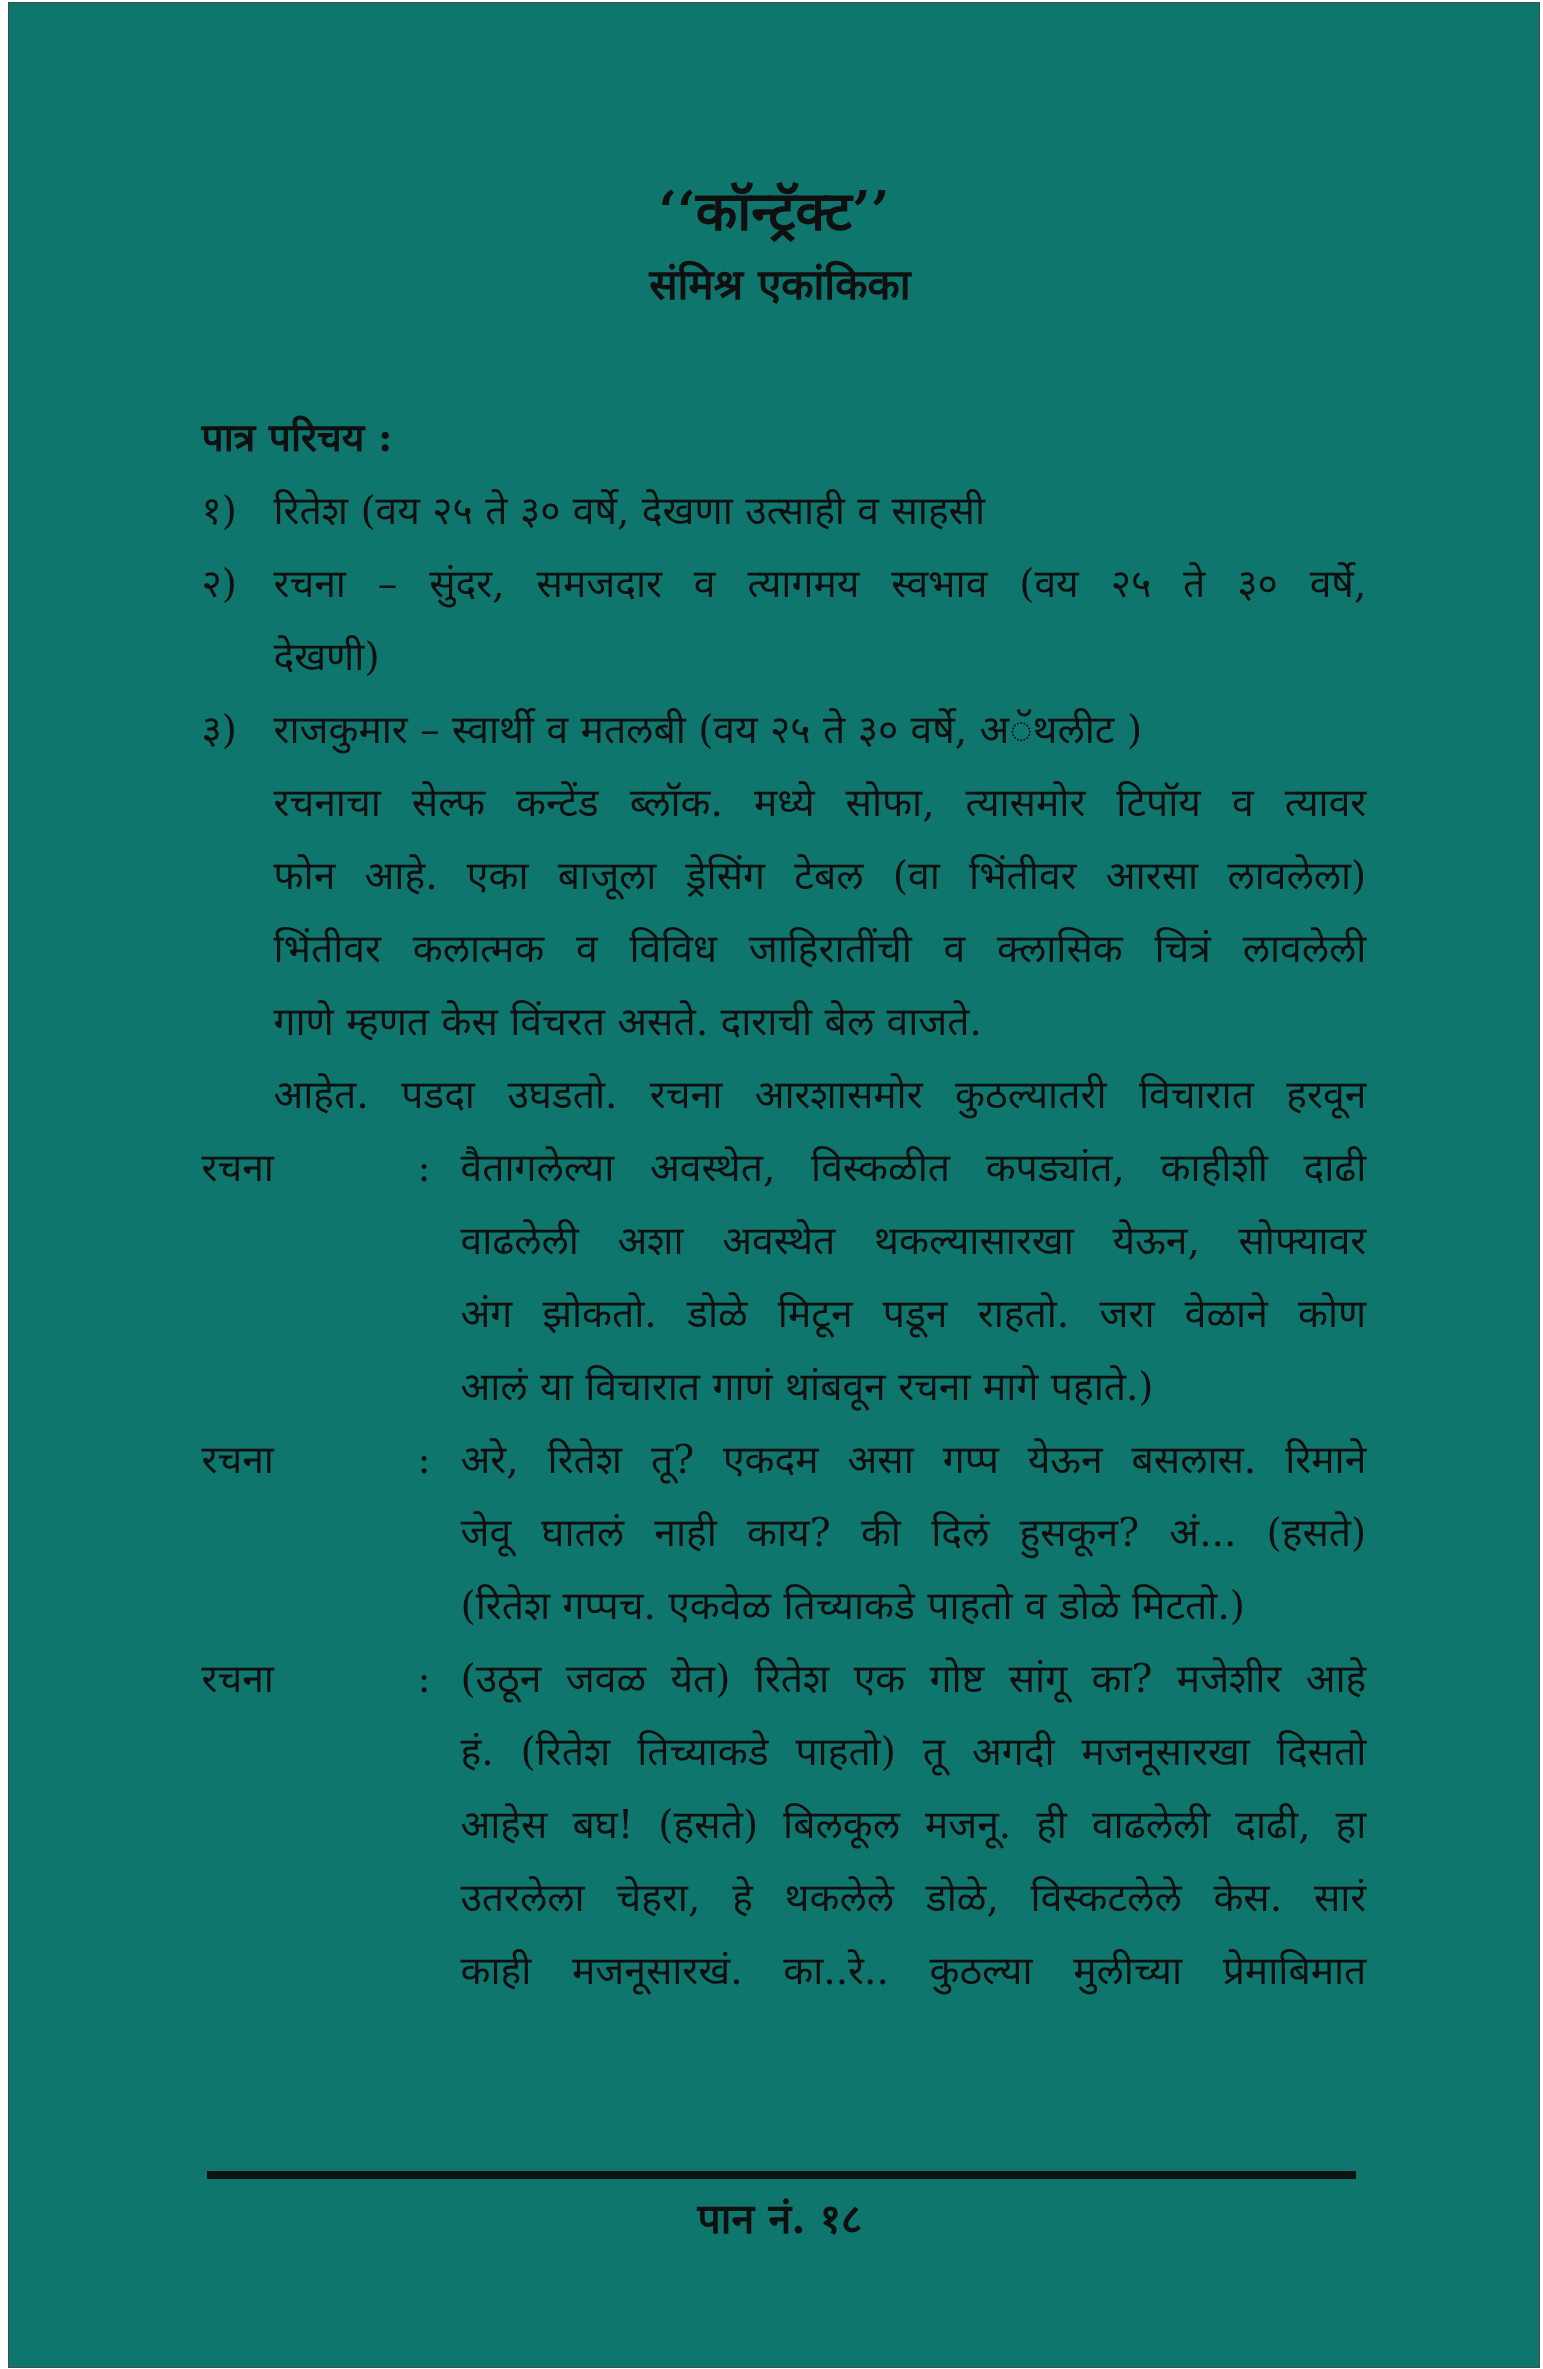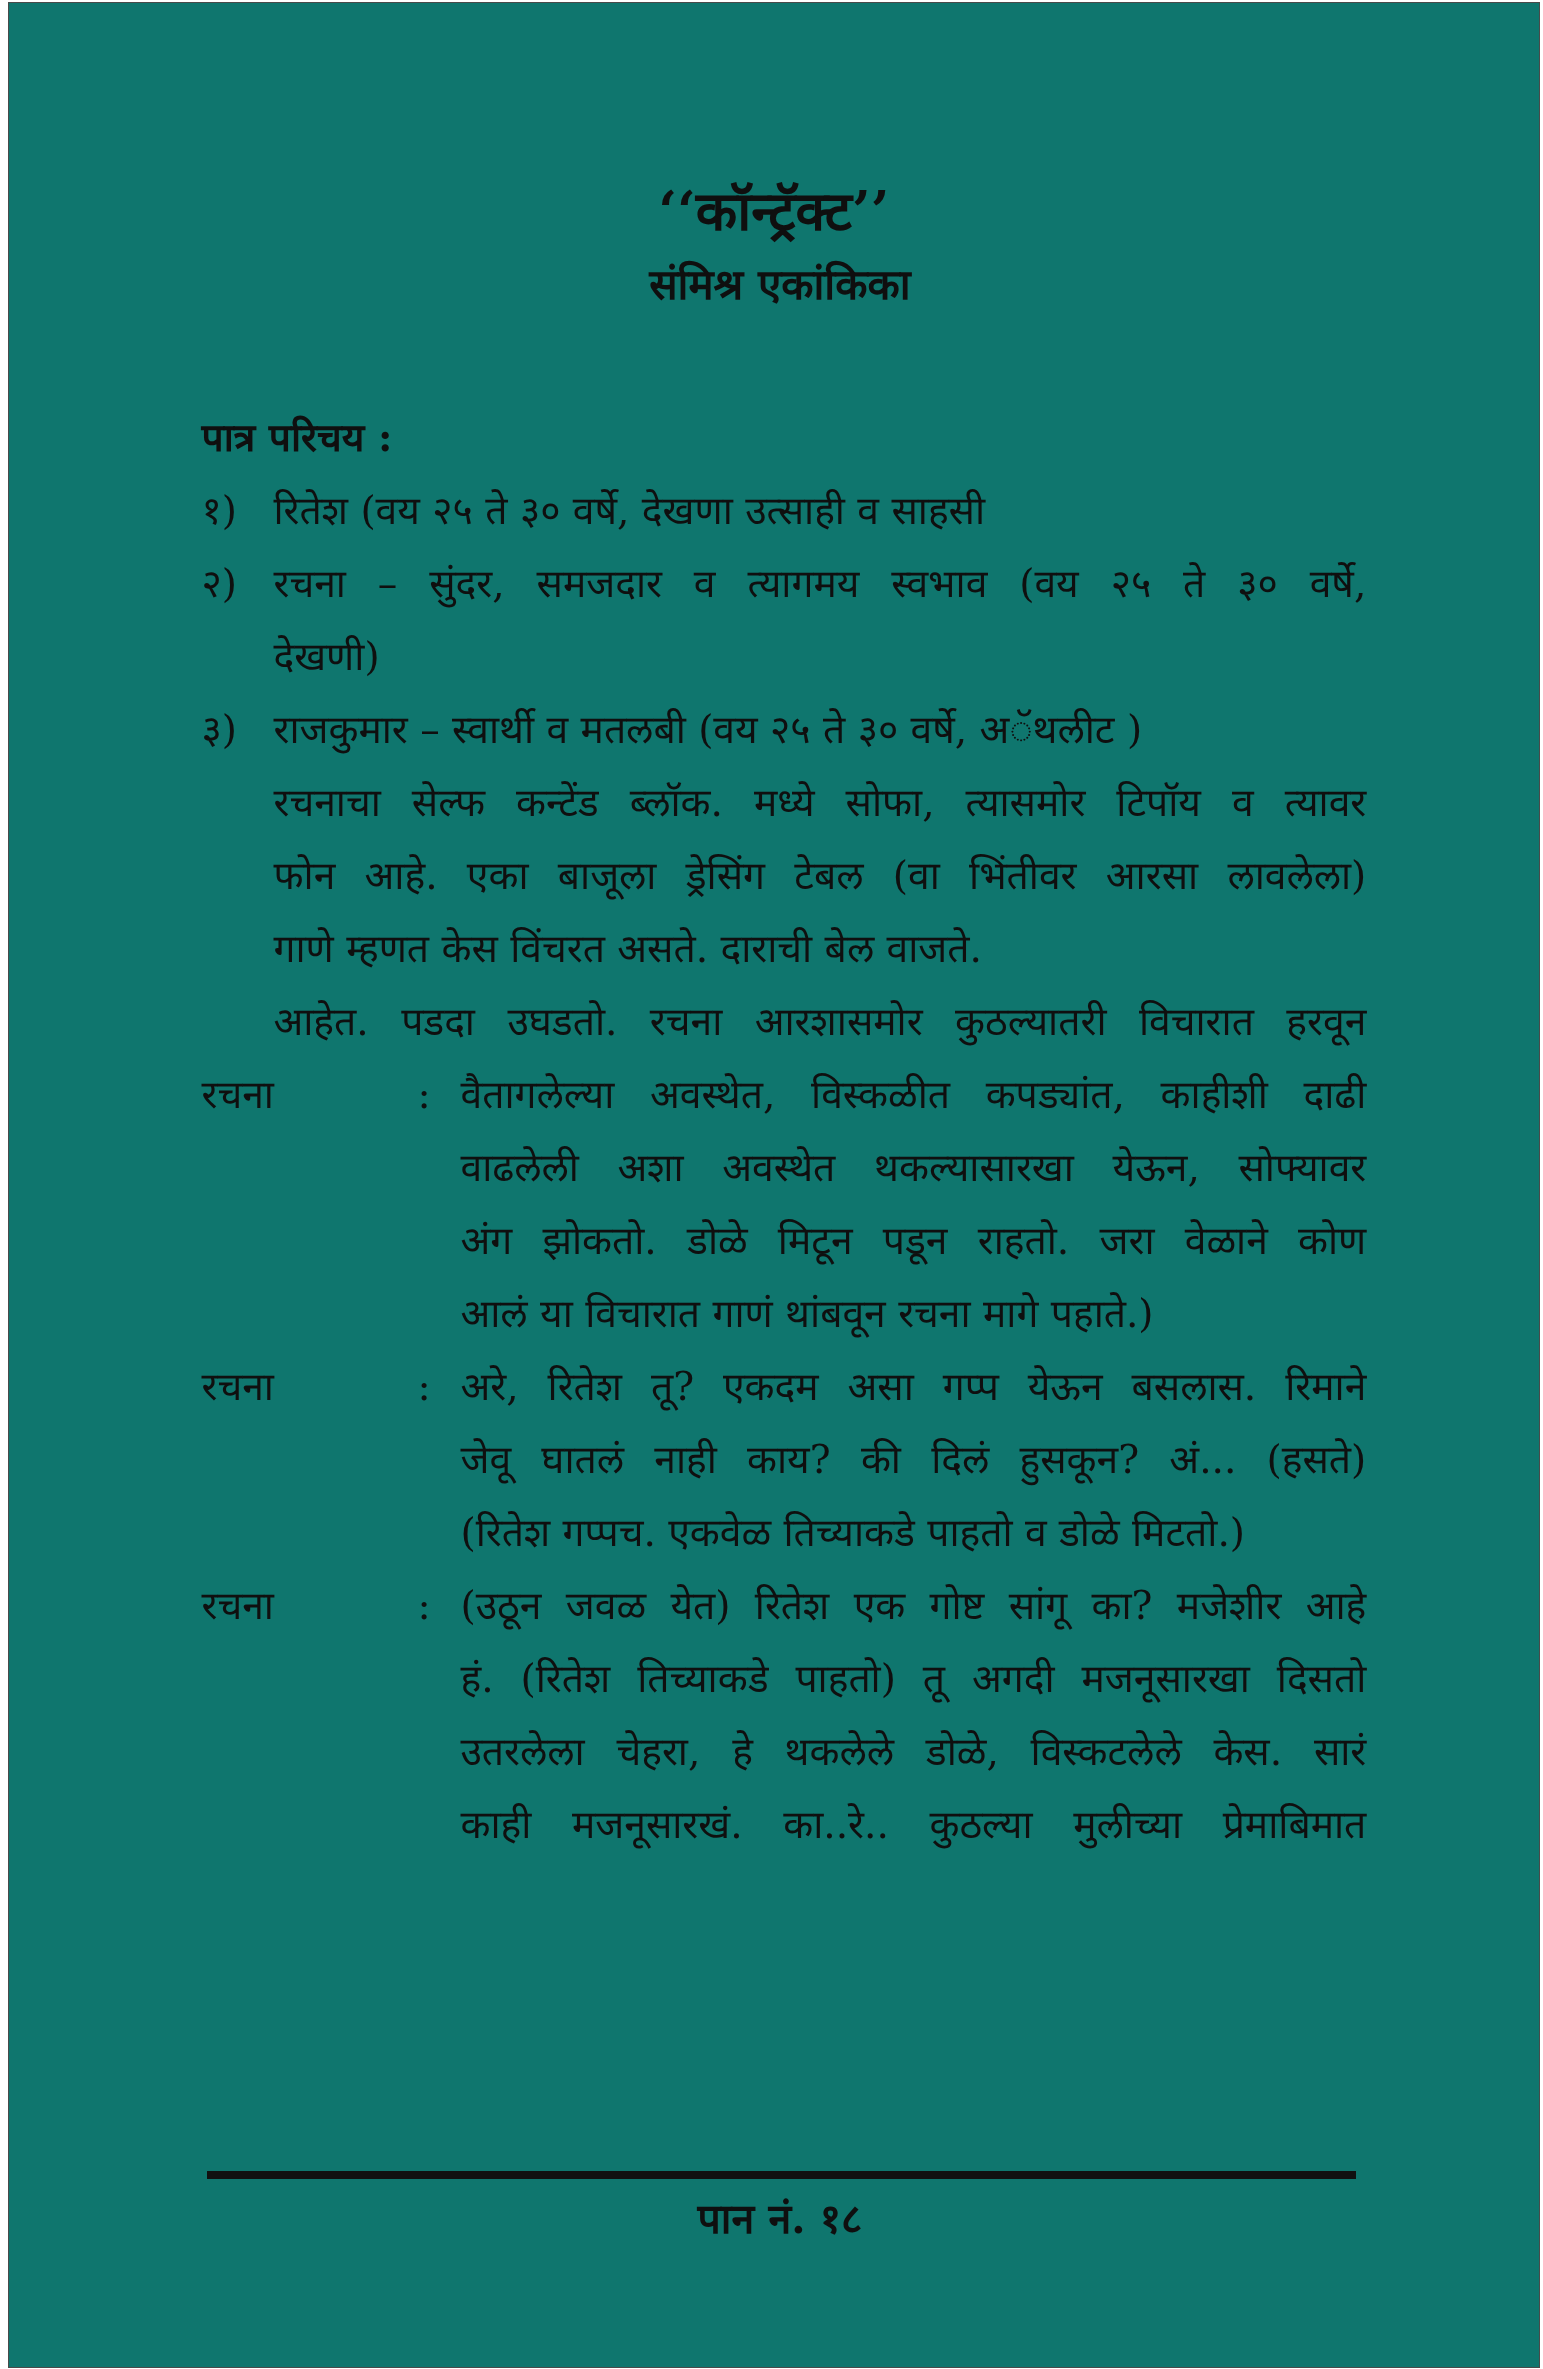--- a/index.html
+++ b/index.html
@@ -120,20 +120,21 @@
         <div class="line">देखणी)</div>
       </div>
     </div>
 
     <div class="cast-item">
       <div class="num">३)</div>
       <div class="lines">
         <div class="line">राजकुमार – स्वार्थी व मतलबी (वय २५ ते ३० वर्षे, अॅथलीट )</div>
         <div class="line fill">रचनाचा सेल्फ कन्टेंड ब्लॉक. मध्ये सोफा, त्यासमोर टिपॉय व त्यावर</div>
         <div class="line fill">फोन आहे. एका बाजूला ड्रेसिंग टेबल (वा भिंतीवर आरसा लावलेला)</div>
+        <div class="line fill">भिंतीवर कलात्मक व विविध जाहिरातींची व क्लासिक चित्रं लावलेली</div>
         <div class="line">गाणे म्हणत केस विंचरत असते. दाराची बेल वाजते.</div>
         <div class="line fill">आहेत. पडदा उघडतो. रचना आरशासमोर कुठल्यातरी विचारात हरवून</div>
       </div>
     </div>
 
     <div class="dialogue">
       <div class="speaker">रचना</div>
       <div class="colon">:</div>
       <div class="lines">
         <div class="line fill">वैतागलेल्या अवस्थेत, विस्कळीत कपड्यांत, काहीशी दाढी</div>
@@ -152,20 +153,21 @@
         <div class="line">(रितेश गप्पच. एकवेळ तिच्याकडे पाहतो व डोळे मिटतो.)</div>
       </div>
     </div>
 
     <div class="dialogue">
       <div class="speaker">रचना</div>
       <div class="colon">:</div>
       <div class="lines">
         <div class="line fill">(उठून जवळ येत) रितेश एक गोष्ट सांगू का? मजेशीर आहे</div>
         <div class="line fill">हं. (रितेश तिच्याकडे पाहतो) तू अगदी मजनूसारखा दिसतो</div>
+        <div class="line fill">आहेस बघ! (हसते) बिलकूल मजनू. ही वाढलेली दाढी, हा</div>
         <div class="line fill">उतरलेला चेहरा, हे थकलेले डोळे, विस्कटलेले केस. सारं</div>
         <div class="line fill">काही मजनूसारखं. का..रे.. कुठल्या मुलीच्या प्रेमाबिमात</div>
       </div>
     </div>
 
   </main>
 
   <div class="footer-rule"></div>
   <footer class="page-footer">पान नं. १८</footer>
 

